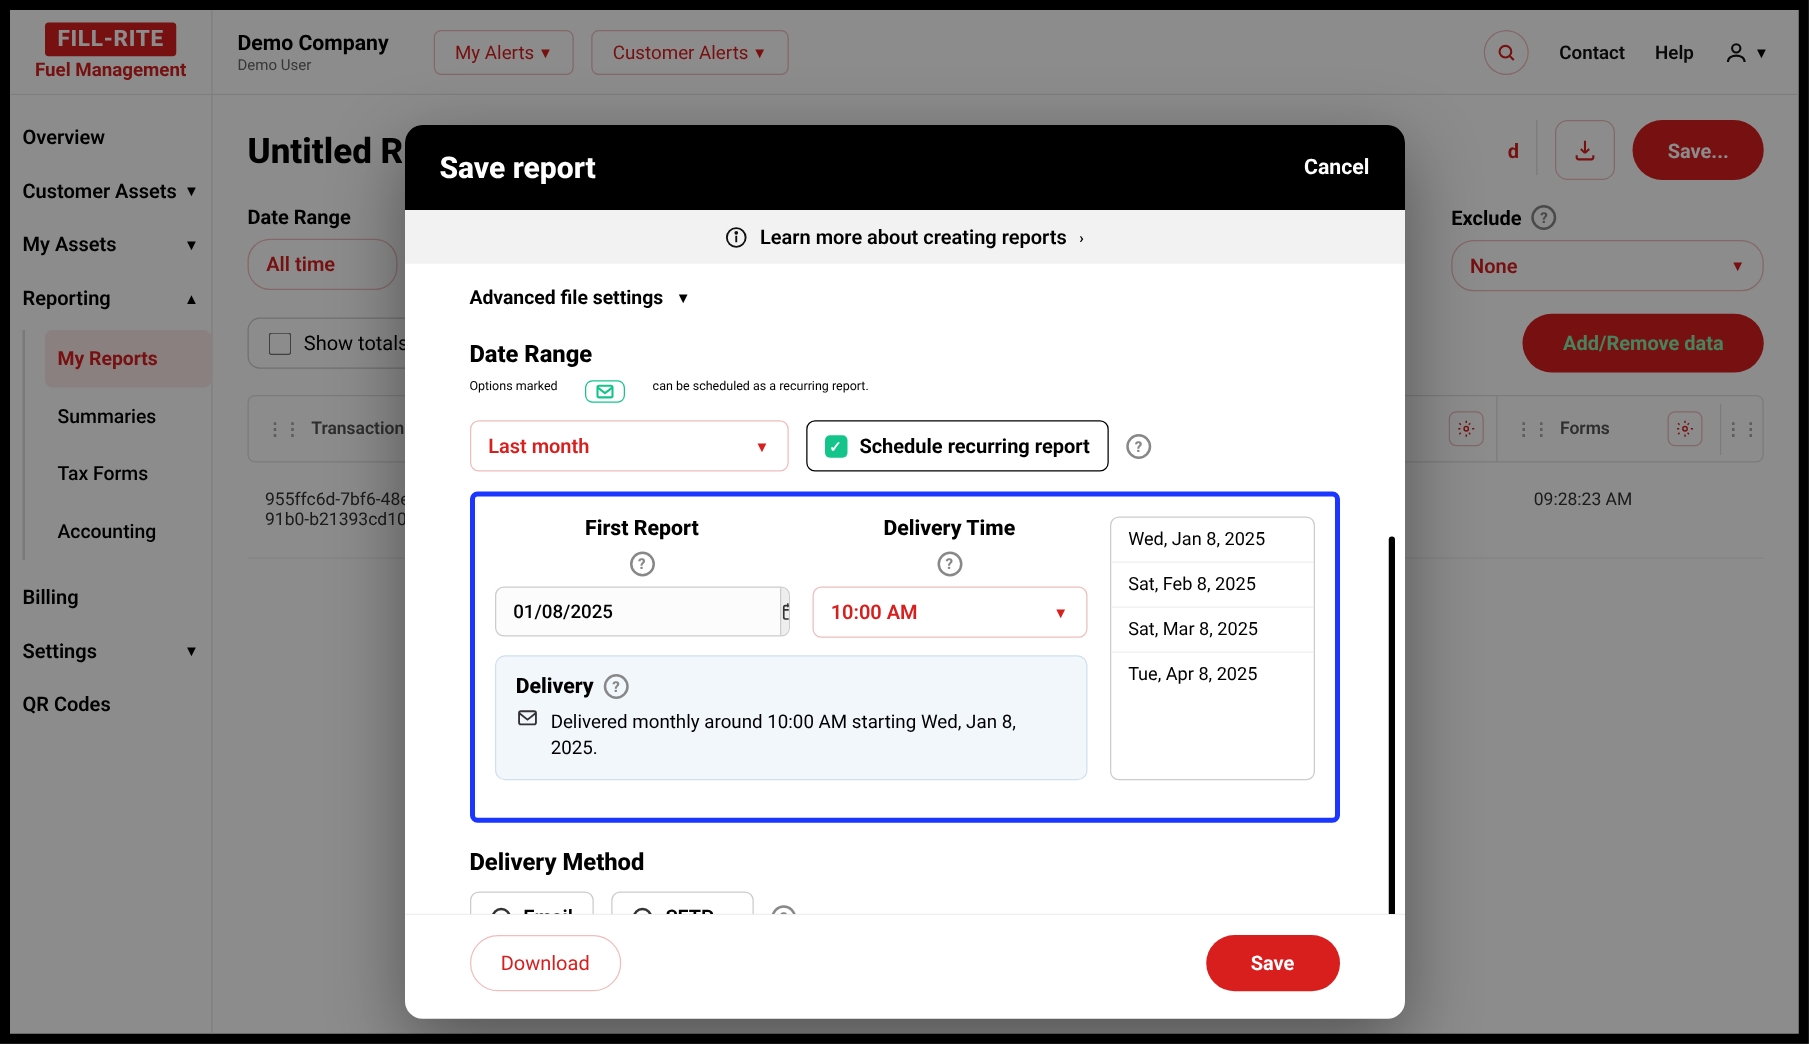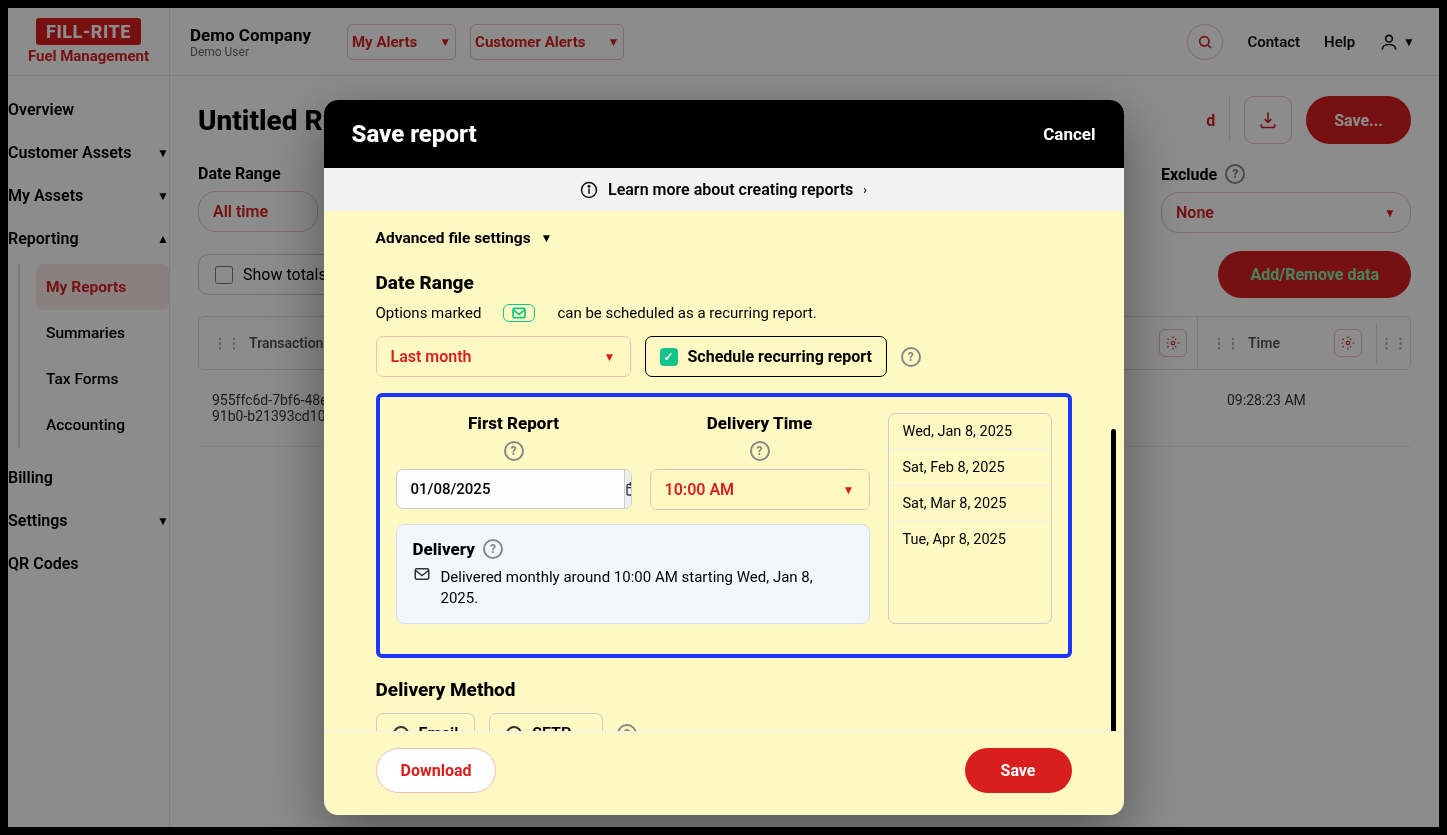--- a/index.html
+++ b/index.html
@@ -6,28 +6,28 @@
 body { width: 1447px; height: 835px; background: #000; padding: 8px; position: relative; overflow: hidden; }
 .app { width: 100%; height: 100%; background: #fff; display: flex; flex-direction: column; }
 .header { height: 68px; display: flex; align-items: center; border-bottom: 1px solid #e5e5e5; }
 .logo-block { width: 162px; background: #fff; height: 100%; display: flex; flex-direction: column; align-items: center; justify-content: center; border-right: 1px solid #e5e5e5;}
 .logo-red { background: #d91e1e; color: #fff; padding: 3px 10px; font-weight: 800; font-size: 18px; border-radius: 3px; letter-spacing: 0.5px;}
 .logo-sub { color: #d91e1e; font-weight: 700; font-size: 15px; margin-top: 2px;}
 .company-block { padding: 0 20px; display: flex; flex-direction: column; justify-content: center;}
 .company-name { font-weight: 700; font-size: 17px;}
 .company-user { font-size: 12px; color: #666;}
 .header-middle { display: flex; gap: 14px; padding-left: 16px;}
-.alert-btn { display: flex; align-items: center; gap: 22px; border: 1.5px solid #f0bdbd; color: #d91e1e; background: #fff; padding: 8px 4px; border-radius: 6px; font-weight: 700; font-size: 15px;}
+.alert-btn { display: flex; align-items: center; gap: 3px; border: 1.5px solid #f0bdbd; color: #d91e1e; background: #fff; padding: 8px 16px; border-radius: 6px; font-weight: 400; font-size: 15px;}
 .header-right { margin-left: auto; display: flex; align-items: center; gap: 24px; padding-right: 24px;}
 .search-circle { width: 36px; height: 36px; border-radius: 50%; border: 1.5px solid #f0bdbd; display:flex; align-items:center; justify-content:center; color:#d91e1e;}
 .header-link { font-weight: 600; font-size: 15px; color: #111;}
 .user-icon { display:flex; align-items:center; gap:4px; font-size:18px;}
 .body { display: flex; flex: 1; overflow: hidden;}
 .sidebar { width: 162px; border-right: 1px solid #e5e5e5; padding-top: 12px;}
-.side-item { display: flex; align-items: center; justify-content: space-between; padding: 12px 0; font-weight: 600; font-size: 16px; cursor: pointer;}
+.side-item { display: flex; align-items: center; justify-content: space-between; padding: 12px 10px; font-weight: 600; font-size: 16px; cursor: pointer;}
 .side-sub { padding-left: 16px; border-left: 2px solid #ddd; margin-left: 10px; margin-top:4px; margin-bottom:8px;}
 .side-sub-item { padding: 14px 10px; font-size: 15.5px; font-weight: 500; border-radius: 6px; cursor:pointer;}
 .side-sub-item.active { background: #fceaea; color: #d91e1e; font-weight: 700;}
 .main { flex: 1; padding: 20px 28px; position: relative;}
 .page-title { font-weight: 800; font-size: 28px;}
 .title-row { display:flex; align-items:center; justify-content:space-between; margin-bottom:20px;}
 .title-actions { display:flex; gap:14px;}
 .save-btn { background:#d91e1e; color:#fff; border:none; padding:12px 28px; border-radius:999px; font-weight:700; font-size:16px;}
 .dl-icon-btn { width:48px; height:48px; border:1.5px solid #f0bdbd; border-radius:10px; display:flex; align-items:center; justify-content:center; color:#d91e1e;}
 .vsep{width:1px;height:44px;background:#ddd;}
@@ -40,29 +40,29 @@
 .checkbox-box { display:flex; align-items:center; gap:10px; border:1px solid #ccc; border-radius:10px; padding:10px 16px;}
 .checkbox-box input{width:18px;height:18px;}
 .add-remove-btn { background:#d91e1e; color:#86efac; border:none; padding:14px 32px; border-radius:999px; font-weight:700; font-size:16px; margin-left:auto;}
 .table-head-row {display:flex; border:1px solid #e0e0e0; border-radius:6px; align-items:center;}
 .th-cell{display:flex;align-items:center;gap:8px;padding:12px 14px;font-weight:600;font-size:14px;color:#555;}
 .th-grip{color:#aaa;font-size:14px;}
 .gear-box{width:28px;height:28px;border:1px solid #f0bdbd;border-radius:6px;display:flex;align-items:center;justify-content:center;color:#d91e1e;margin-left:auto;}
 .table-row{display:flex;padding:22px 14px;font-size:14px;color:#333;border-bottom:1px solid #eee;}
 .table-row-gap{flex:1;}
 .overlay { position:absolute; inset:0; background:rgba(0,0,0,0.45); display:flex; align-items:flex-start; justify-content:center;}
-.modal { width: 800px; background:#fef9c3; border-radius:14px; overflow:hidden; margin-top:100px; box-shadow:0 20px 60px rgba(0,0,0,0.4);}
+.modal { width: 800px; background:#ffffff; border-radius:14px; overflow:hidden; margin-top:100px; box-shadow:0 20px 60px rgba(0,0,0,0.4);}
 .modal-head { background:#000; color:#fff; display:flex; align-items:center; justify-content:space-between; padding:20px 28px;}
 .modal-title{font-size:24px; font-weight:800;}
 .modal-cancel{font-weight:700; font-size:17px; cursor:pointer;}
 .modal-info-bar{background:#f2f2f2; display:flex; align-items:center; justify-content:center; gap:10px; padding:12px; font-weight:600;}
 .modal-body{padding:18px 52px 8px 52px; max-height:520px; overflow-y:auto; position:relative;}
 .adv-row{display:flex;align-items:center;gap:10px;font-weight:700;font-size:15.5px;margin-bottom:24px;}
 .section-title{font-weight:800;font-size:19px;margin-bottom:10px;}
-.options-text{font-size:15px;display:flex;gap:22px;margin-bottom:14px;}
+.options-text{font-size:10px;display:flex;gap:22px;margin-bottom:14px;}
 .mail-badge{display:inline-flex;align-items:center;justify-content:center;border:1.5px solid #13c58a;border-radius:6px;padding:2px 7px;color:#13c58a;font-size:13px;font-weight:800;}
 .dr-row{display:flex;gap:14px;align-items:center;margin-bottom:16px;}
 .dr-select{border:1.5px solid #f0bdbd;color:#d91e1e;padding:10px 14px;border-radius:7px;display:flex;align-items:center;justify-content:space-between;font-weight:600;width:255px;}
 .schedule-box{border:1.5px solid #000;border-radius:7px;padding:10px 14px;display:flex;align-items:center;gap:10px;font-weight:700;}
 .chk{width:18px;height:18px;background:#13c58a;border-radius:4px;display:flex;align-items:center;justify-content:center;color:#fff;font-size:12px;font-weight:800;}
 .help-circle{width:20px;height:20px;border:2px solid #888;border-radius:50%;display:inline-flex;align-items:center;justify-content:center;color:#888;font-size:12px;font-weight:800;}
 .highlight-box{border:4px solid #1a36ff;border-radius:6px;padding:16px;margin-bottom:20px;}
 .hl-top{display:flex;gap:18px;margin-bottom:14px;}
 .field-col{display:flex;flex-direction:column;gap:8px;}
 .field-label-row{display:flex;align-items:center;gap:8px;flex-direction:column;}
@@ -78,21 +78,21 @@
 .summary-box{border:1px solid #cfe0f0;background:#f2f7fc;border-radius:8px;padding:14px 16px;}
 .summary-title-row{display:flex;align-items:center;gap:8px;margin-bottom:8px;}
 .summary-title{font-weight:800;font-size:17px;}
 .summary-body{display:flex;align-items:flex-start;gap:10px;font-size:15px;line-height:1.4;}
 .hl-left-col{display:flex;flex-direction:column;gap:14px;flex:1;}
 .delivery-section{margin-top:4px;}
 .delivery-row{display:flex;gap:14px;align-items:center;margin-top:12px;}
 .radio-box{border:1px solid #ccc;border-radius:7px;padding:10px 16px;display:flex;align-items:center;gap:10px;font-weight:600;}
 .radio-circle{width:16px;height:16px;border:2px solid #333;border-radius:50%;}
 .modal-footer{display:flex;justify-content:space-between;padding:16px 52px 22px;border-top:1px solid #eee;}
-.download-btn{border:1.5px solid #f0bdbd;color:#d91e1e;background:#fff;padding:12px 24px;border-radius:999px;font-weight:700;font-size:16px;}
+.download-btn{border:1.5px solid #f0bdbd;color:#d91e1e;background:#fff;padding:12px 24px;border-radius:999px;font-weight:400;font-size:16px;}
 .save-modal-btn{background:#d91e1e;color:#fff;border:none;padding:12px 36px;border-radius:999px;font-weight:700;font-size:16px;}
 .scrollbar-thumb{position:absolute;right:8px;top:218px;width:5px;height:380px;background:#000;border-radius:3px;}
 .chev{font-size:12px;}
 svg{display:block;}
 </style>
 </head>
 <body>
 
 <div class="app">
   <div class="header">
@@ -219,21 +219,21 @@
           <span>Transaction ID</span>
         </div>
         <div class="gear-box" style="margin-right:10px;">
           <svg width="14" height="14" viewBox="0 0 24 24" fill="none" stroke="currentColor" stroke-width="2">
               <circle cx="12" cy="12" r="3"></circle>
               <path d="M12 1v3m0 16v3m11-11h-3M4 12H1m16.5-7.5l-2 2m-11 11l-2 2m0-15l2 2m11 11l2 2"></path>
             </svg>
         </div>
         <div class="th-cell" style="flex:1;border-left:1px solid #e0e0e0;">
           <span class="th-grip">⋮⋮</span>
-          <span>Time</span>
+          <span>Forms</span>
           <div class="gear-box">
             <svg width="14" height="14" viewBox="0 0 24 24" fill="none" stroke="currentColor" stroke-width="2">
                 <circle cx="12" cy="12" r="3"></circle>
                 <path d="M12 1v3m0 16v3m11-11h-3M4 12H1m16.5-7.5l-2 2m-11 11l-2 2m0-15l2 2m11 11l2 2"></path>
               </svg>
           </div>
         </div>
         <div class="th-cell" style="width:34px;border-left:1px solid #e0e0e0;justify-content:center;">
            <span class="th-grip">⋮⋮</span>
         </div>

